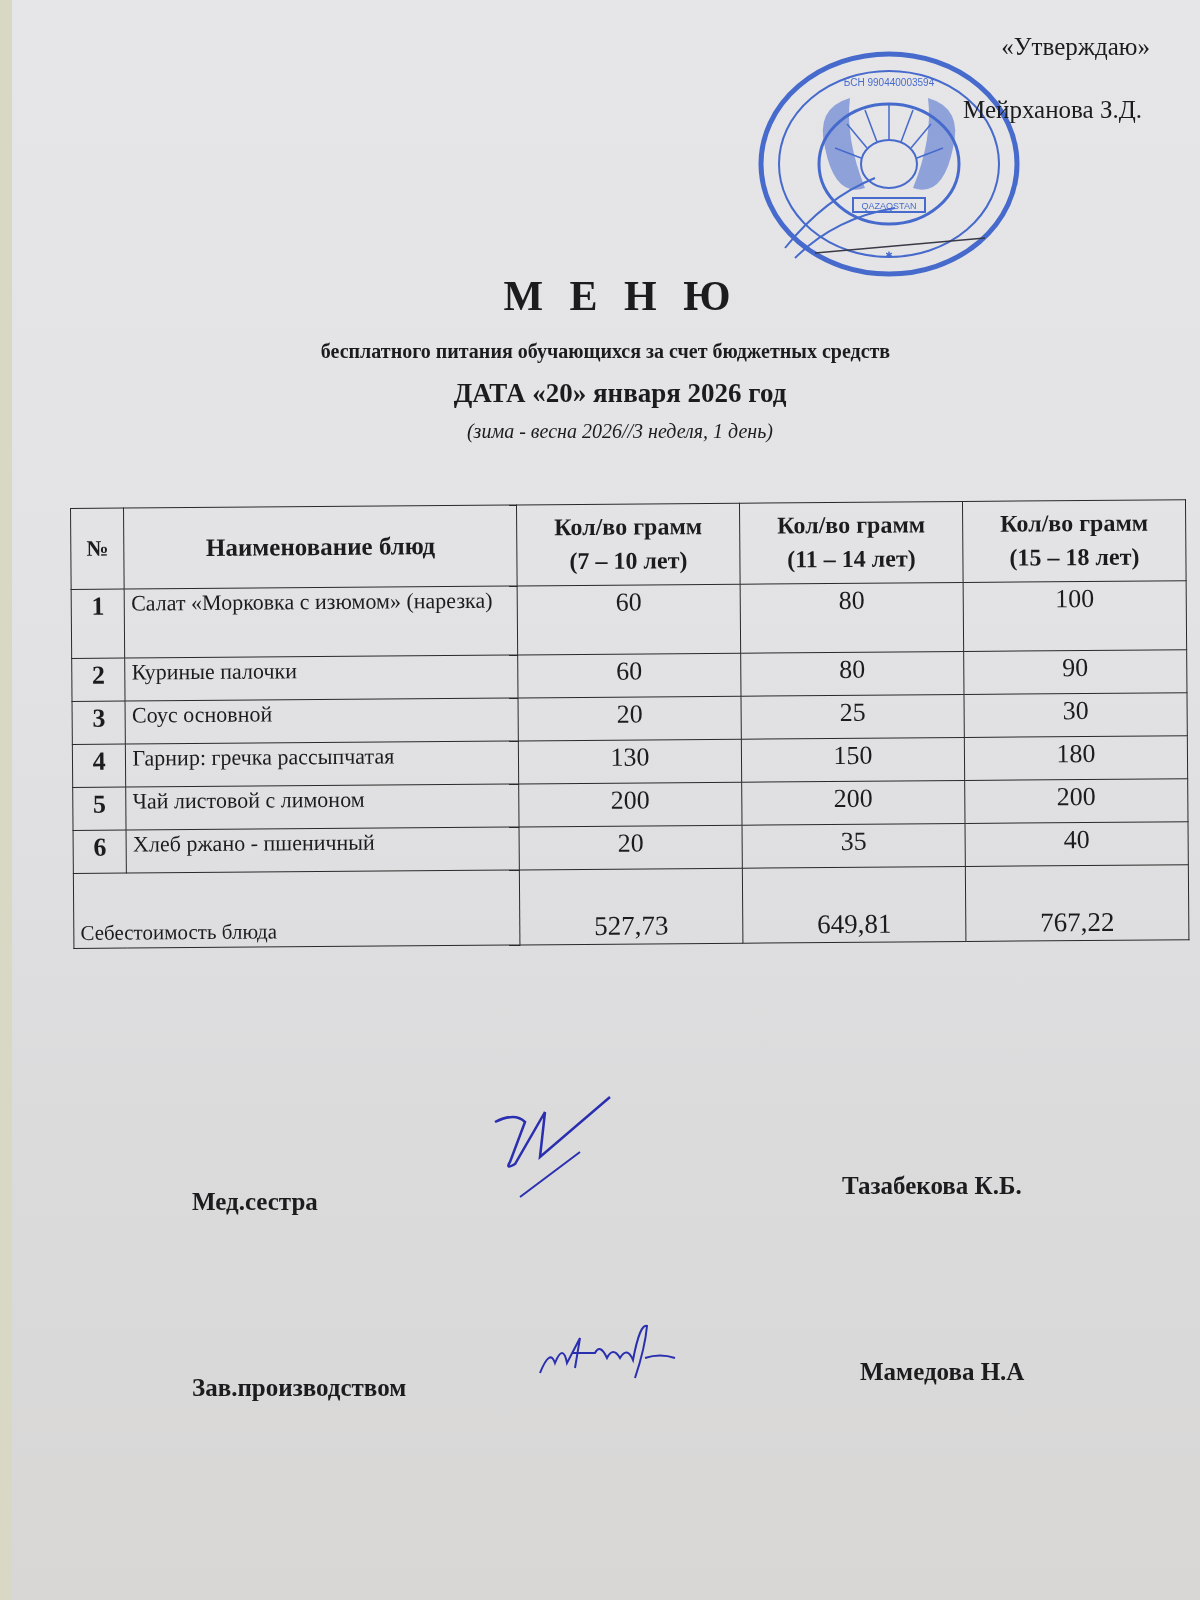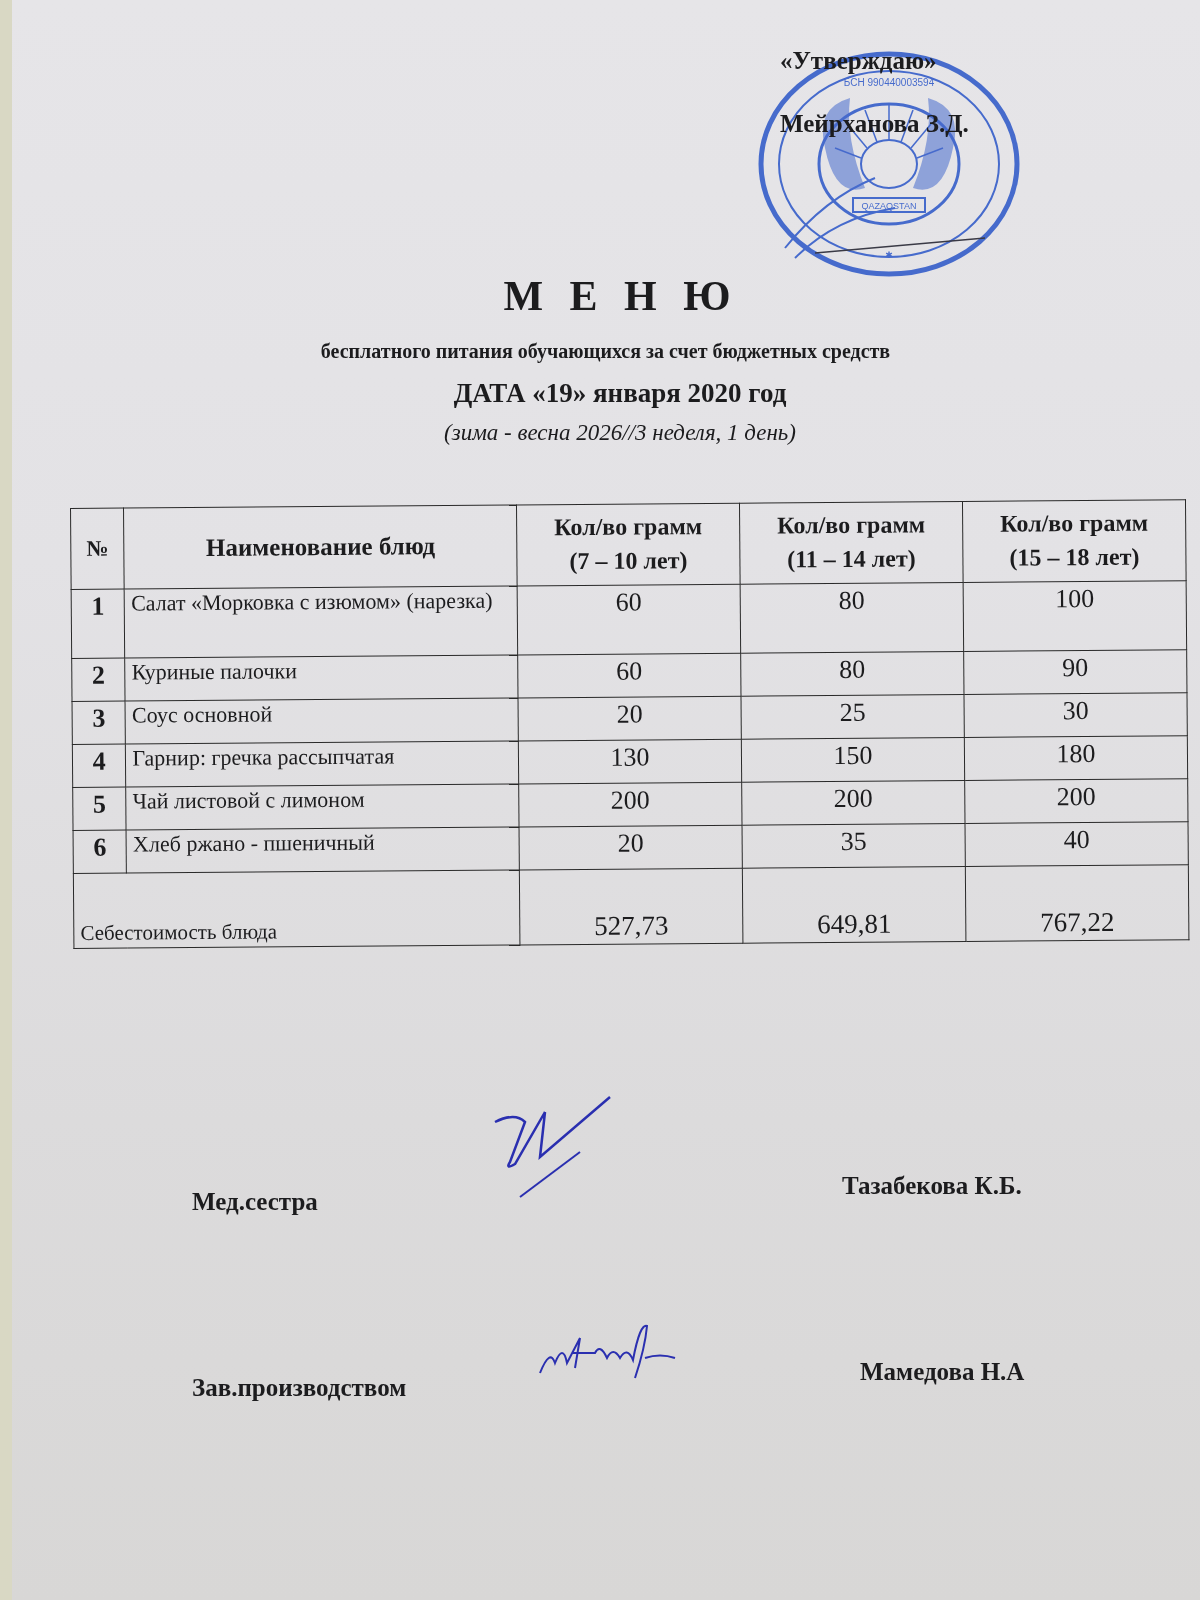--- a/index.html
+++ b/index.html
@@ -8,22 +8,22 @@
       background: #d9d8c4;
       font-family: "Liberation Serif", serif;
       color: #1c1c1e;
       position: relative;
     }
     .paper {
       position: absolute; left: 12px; top: 0; width: 1188px; height: 1600px;
       background: linear-gradient(180deg, #e6e5e8 0%, #e3e2e5 35%, #dcdbdc 70%, #d8d7d6 100%);
     }
     .approve {
-      position: absolute; right: 40px; top: 48px; width: 380px;
-      text-align: left; font-weight: bold; font-size: 25px; line-height: 1;
+      position: absolute; right: 40px; top: 34px; width: 380px;
+      text-align: right; font-weight: normal; font-size: 25px; line-height: 1;
     }
     .approve div { margin-bottom: 38px; }
     .approve .a1 { margin-right: 10px; }
     .approve .a3 { margin-right: 18px; }
     .stamp {
       position: absolute; left: 755px; top: 48px; width: 268px; height: 232px;
       opacity: 0.85;
     }
     .title {
       position: absolute; left: 0; width: 1200px; top: 272px;
@@ -33,21 +33,21 @@
     .subtitle {
       position: absolute; left: 0; width: 1200px; top: 340px;
       text-align: center; font-weight: bold; font-size: 20px; padding-left: 11px; box-sizing: border-box;
     }
     .date {
       position: absolute; left: 0; width: 1200px; top: 378px;
       text-align: center; font-weight: bold; font-size: 27px; padding-left: 40px; box-sizing: border-box;
     }
     .period {
       position: absolute; left: 0; width: 1200px; top: 420px;
-      text-align: center; font-style: italic; font-size: 23px; padding-left: 40px; box-sizing: border-box;
+      text-align: center; font-style: italic; font-size: 20px; padding-left: 40px; box-sizing: border-box;
     }
     table.menu {
       position: absolute; left: 70px; top: 508px; width: 1116px;
       border-collapse: collapse; font-size: 23px;
       transform: rotate(-0.45deg); transform-origin: left top;
     }
     table.menu th, table.menu td {
       border: 1.5px solid #2a2a2a; padding: 2px 6px; vertical-align: top;
     }
     table.menu th { font-weight: bold; font-size: 24px; text-align: center; height: 76px; vertical-align: middle; }
@@ -97,21 +97,21 @@
   <path d="M60 205 L230 190" stroke="#1d1d2a" stroke-width="1.5" fill="none"></path>
 </svg>
 
 <div class="approve">
   <div class="a1">«Утверждаю»</div>
   <div class="a3">Мейрханова З.Д.</div>
 </div>
 
 <div class="title">М Е Н Ю</div>
 <div class="subtitle">бесплатного питания обучающихся за счет бюджетных средств</div>
-<div class="date">ДАТА «19» января 2020 год</div>
+<div class="date">ДАТА «20» января 2026 год</div>
 <div class="period">(зима - весна 2026//3 неделя, 1 день)</div>
 
 <table class="menu">
   <thead>
     <tr>
       <th class="num">№</th>
       <th class="name">Наименование блюд</th>
       <th class="g"><span>Кол/во грамм</span><br><span>(7 – 10 лет)</span></th>
       <th class="g"><span>Кол/во грамм</span><br><span>(11 – 14 лет)</span></th>
       <th class="g"><span>Кол/во грамм</span><br><span>(15 – 18 лет)</span></th>

